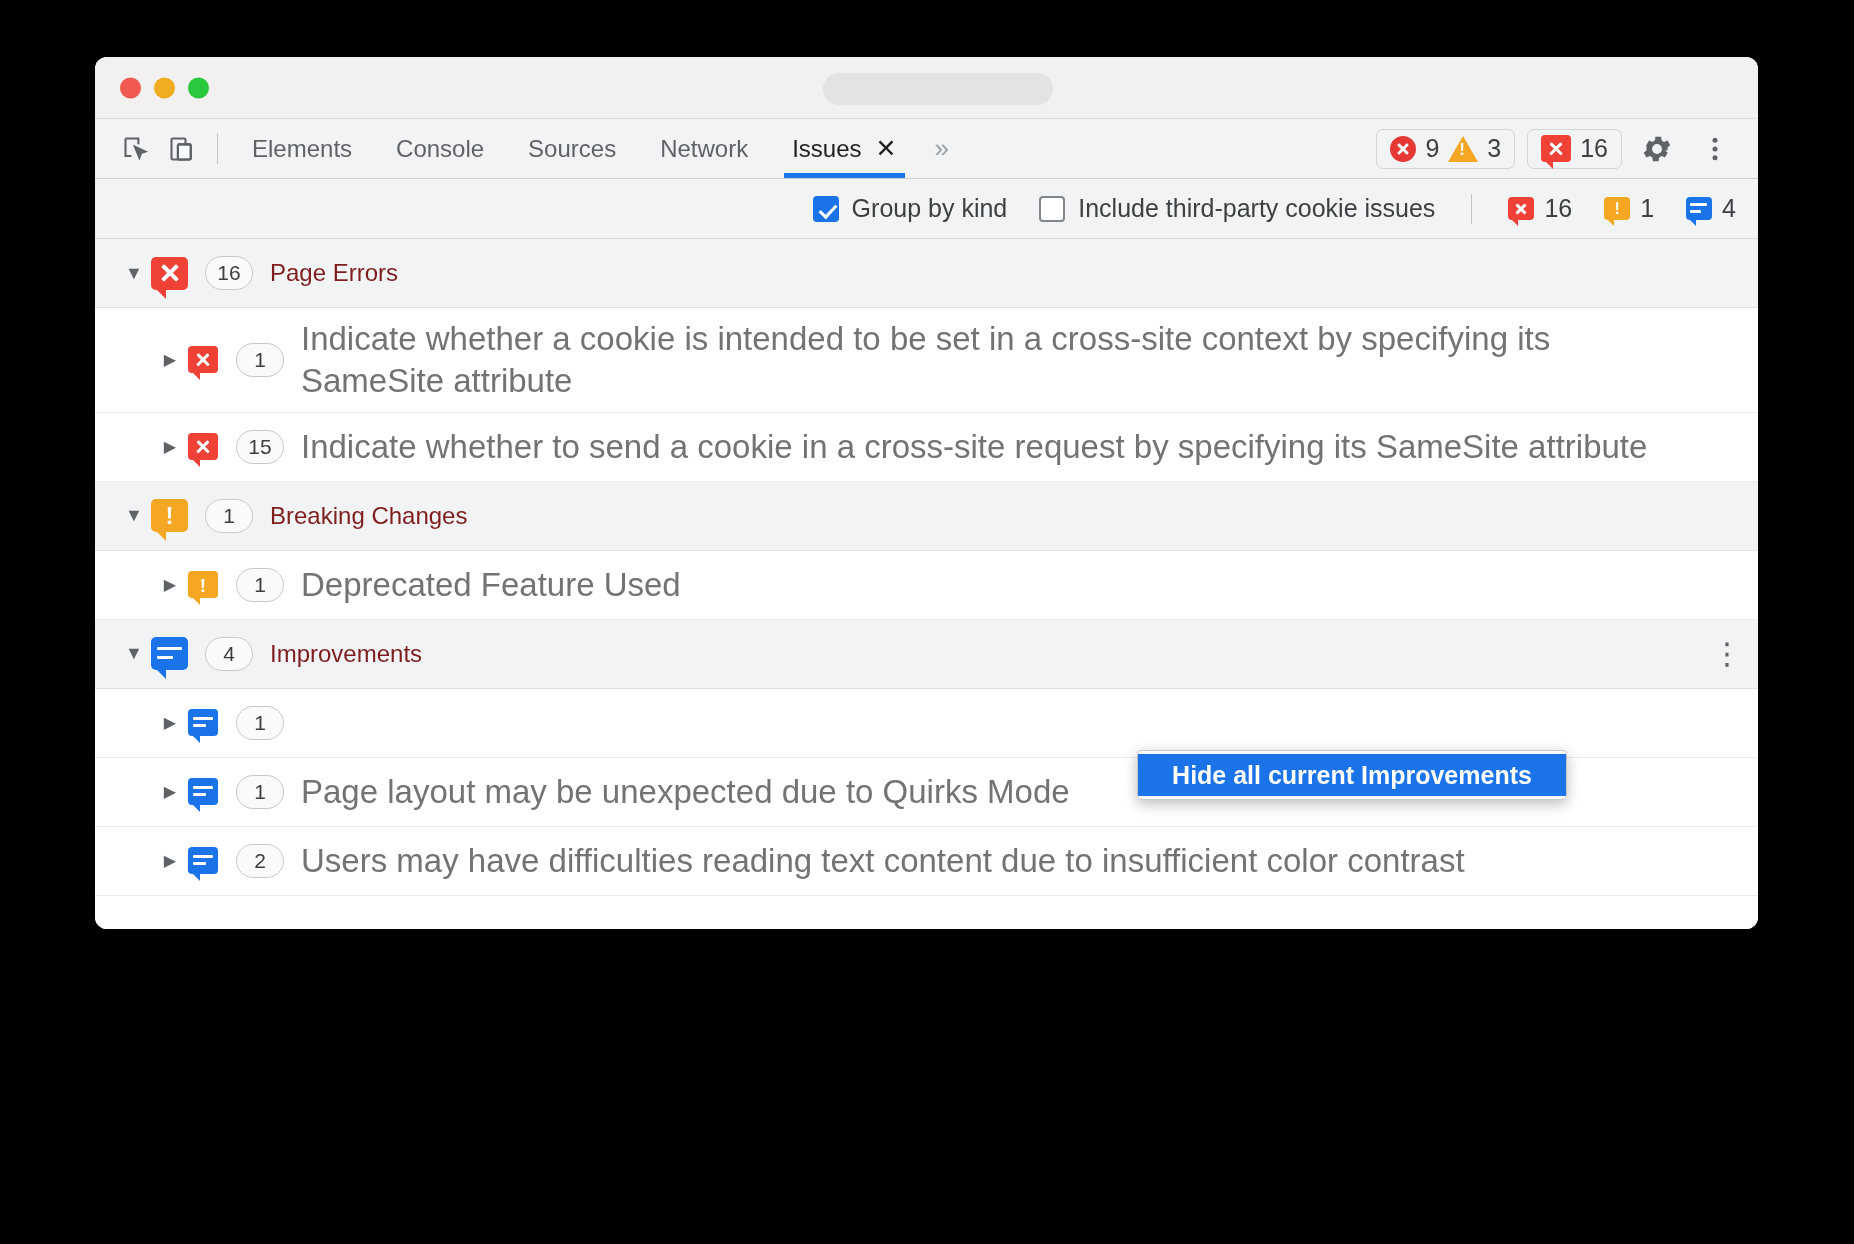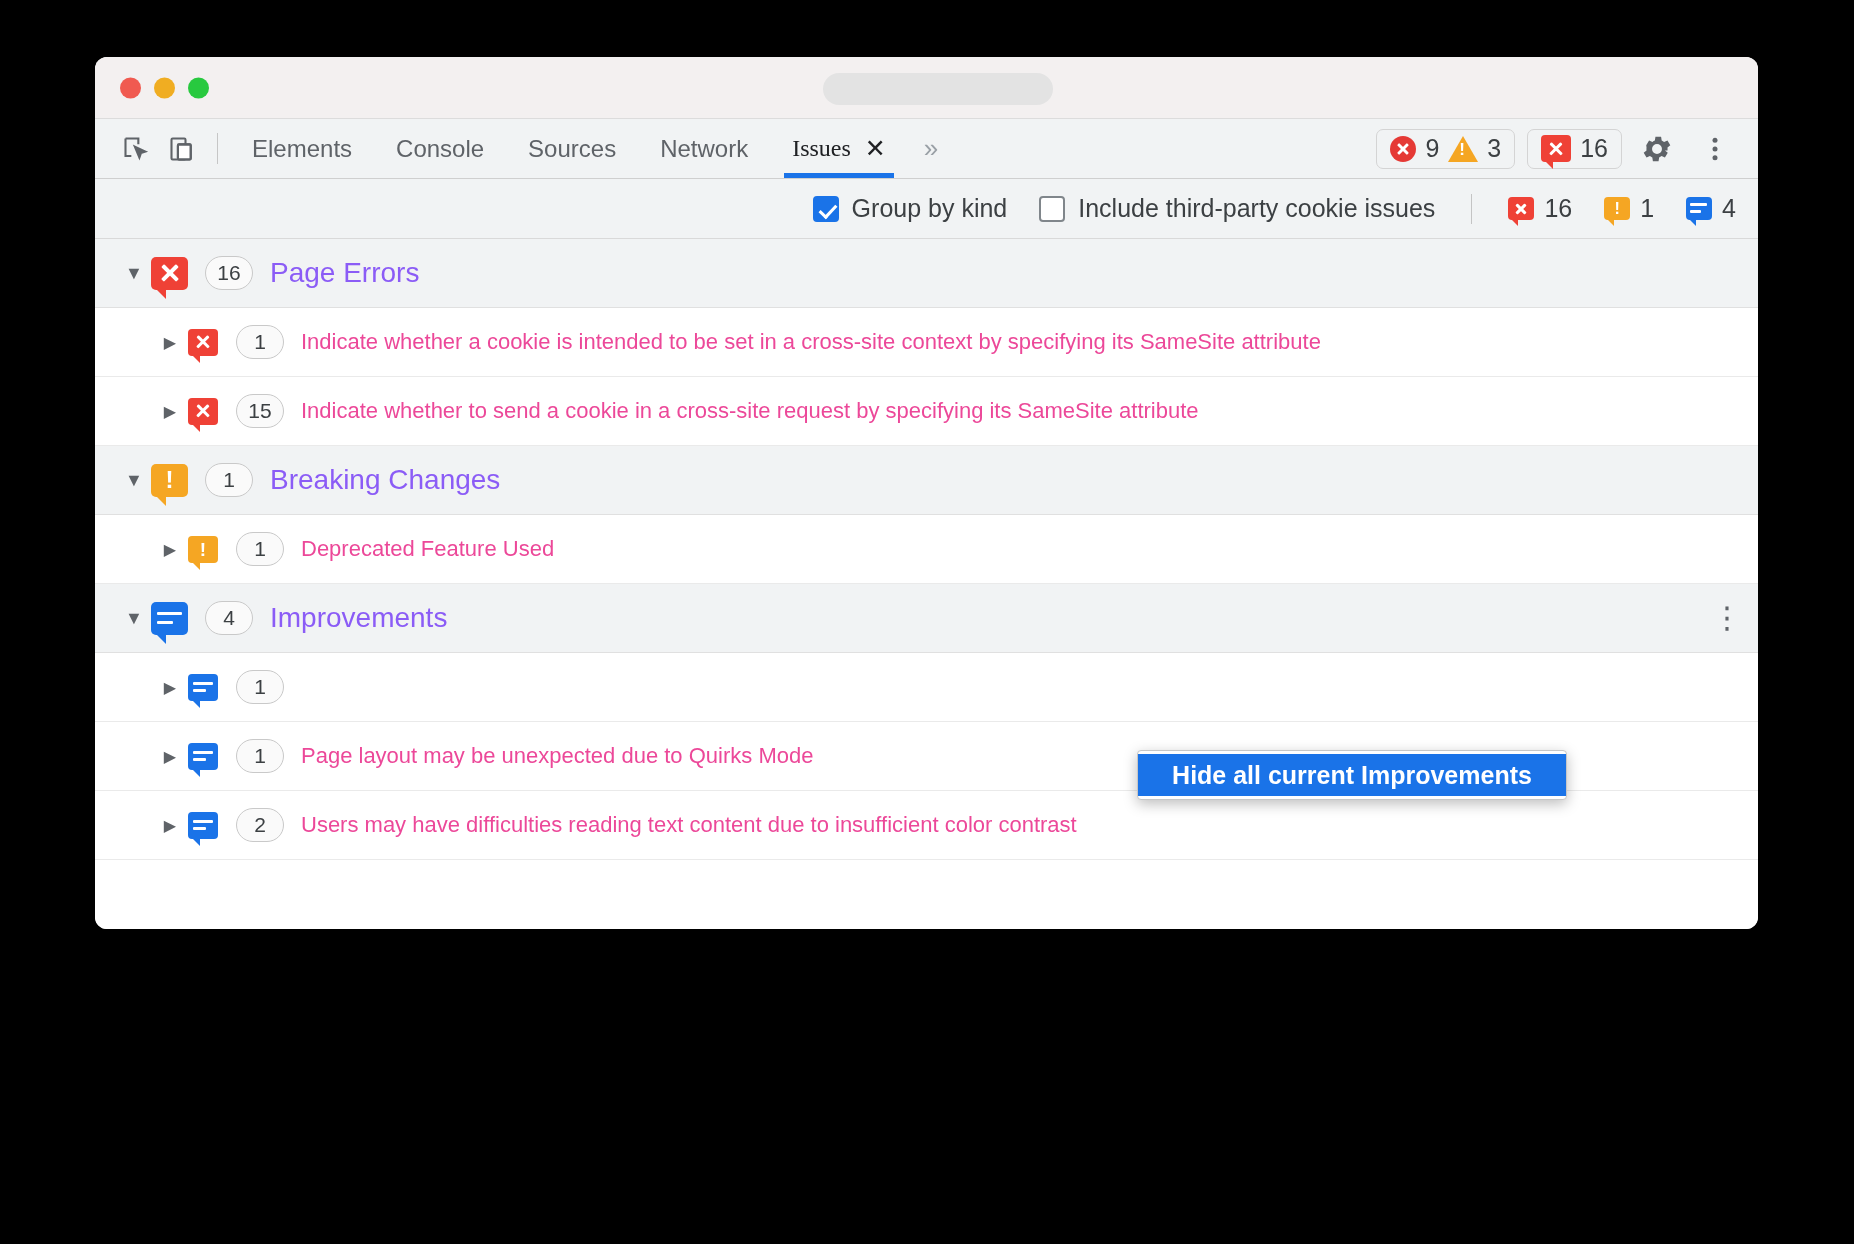--- a/index.html
+++ b/index.html
@@ -101,21 +101,20 @@
     display: flex;
     align-items: center;
     padding: 0 22px;
     font-size: 24px;
     color: #5f6368;
     position: relative;
     white-space: nowrap;
   }
   .tab.active {
     color: #202124;
-    font-family: Liberation Serif, serif;
   }
   .tab.active::after {
     content: "";
     position: absolute;
     left: 14px; right: 14px;
     bottom: 0;
     height: 5px;
     background: #1a73e8;
   }
   .tab-close {
@@ -316,26 +315,26 @@
     border-radius: 17px;
     background: #fafafa;
     color: #3c4043;
     font-size: 21px;
     display: flex; align-items: center; justify-content: center;
     padding: 0 9px;
     margin: 0 17px;
     flex: 0 0 auto;
   }
   .group-title {
-    font-size: 28px;
-    color: #8b5cf6;
+    font-size: 24px;
+    color: #7f1d1d;
   }
   .issue-title {
-    font-size: 22px;
-    color: #ec4899;
+    font-size: 33px;
+    color: #737373;
     line-height: 1.27;
     max-width: 1360px;
   }
   .icon-slot { width: 37px; display: flex; justify-content: center; flex: 0 0 auto; }
   .icon-slot.sm { width: 32px; }
 
   .kebab {
     position: absolute;
     right: 26px;
     top: 50%;

